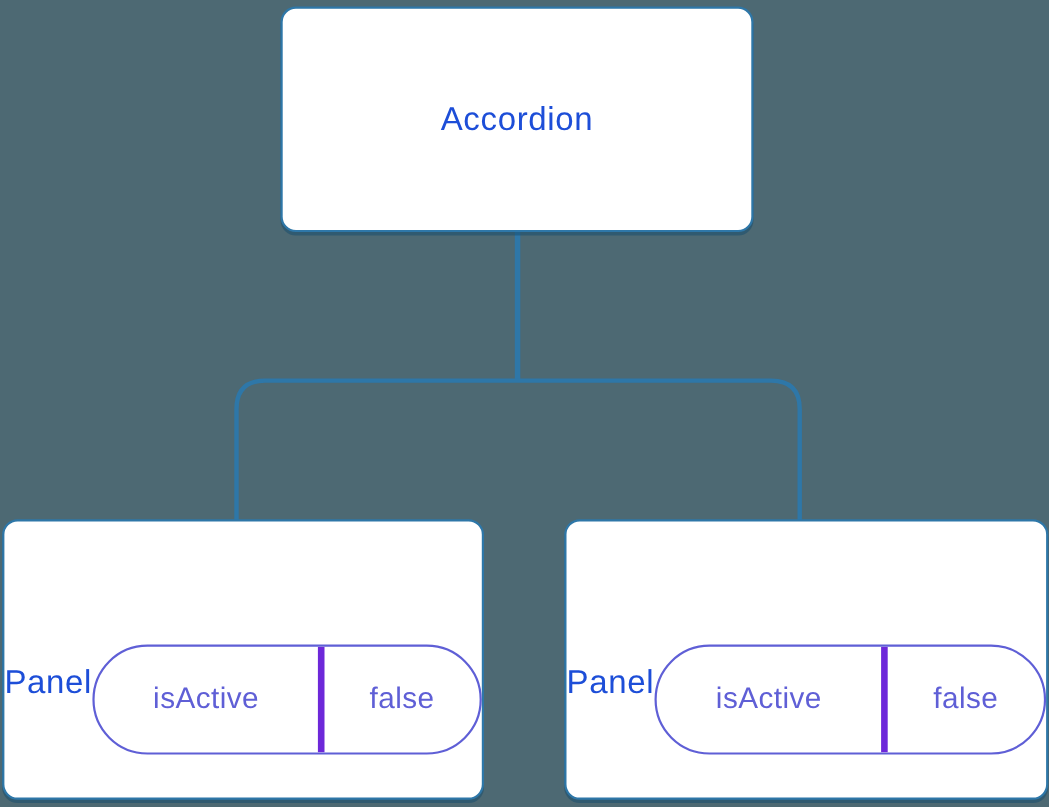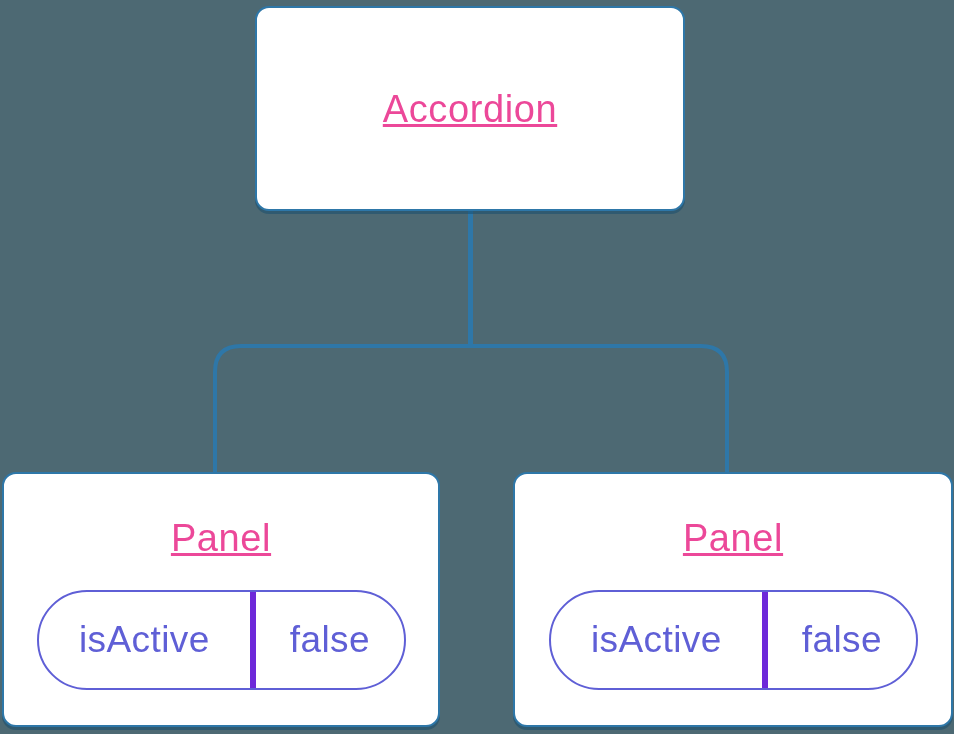--- a/index.html
+++ b/index.html
@@ -37,59 +37,58 @@
     width: 430px;
     height: 205px;
     display: flex;
     align-items: center;
     justify-content: center;
   }
   .node-panel {
     top: 472px;
     height: 255px;
     display: flex;
-    flex-direction: column;
+    flex-direction: row;
     align-items: center;
     padding-top: 42px;
   }
   .node-panel-left {
     left: 2px;
     width: 438px;
   }
   .node-panel-right {
     left: 513px;
     width: 440px;
   }
   .node-label {
-    color: #ec4899;
-    font-size: 38px;
+    color: #1d4ed8;
+    font-size: 30px;
     font-weight: 500;
     letter-spacing: 0.6px;
     line-height: 44px;
     white-space: nowrap;
-    text-decoration: underline;
   }
   .state-pill {
     margin-top: 30px;
     width: 369px;
     height: 100px;
     border: 2px solid #5f5fd6;
     border-radius: 50px;
     box-sizing: border-box;
     display: flex;
     align-items: stretch;
     overflow: hidden;
     background: #ffffff;
   }
   .pill-cell {
     display: flex;
     align-items: center;
     justify-content: center;
     color: #5f5fd6;
-    font-size: 37px;
+    font-size: 27px;
     letter-spacing: 0.4px;
     white-space: nowrap;
   }
   .pill-key {
     flex: 0 0 58%;
   }
   .pill-value {
     flex: 1 1 auto;
     border-left: 6px solid #6d28d9;
   }

